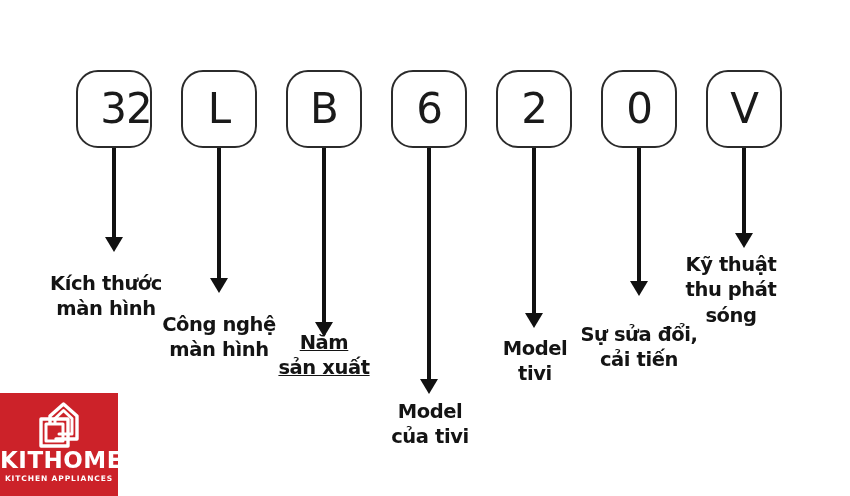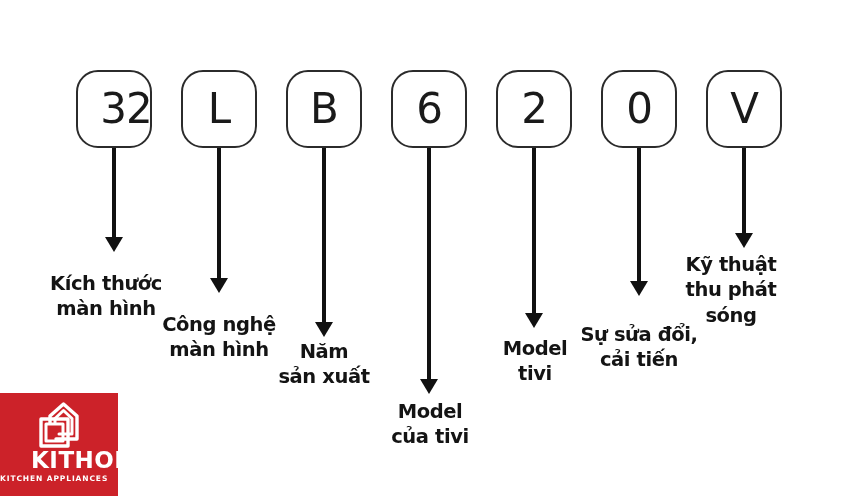--- a/index.html
+++ b/index.html
@@ -104,27 +104,27 @@
     left: 0;
     right: 0;
     top: 56px;
     text-align: center;
     color: #ffffff;
     font-family: "DejaVu Sans", sans-serif;
     font-weight: bold;
     font-size: 23px;
     letter-spacing: 0.5px;
     line-height: 1;
-    padding-left: 31px;
   }
   #logo .tagline {
     position: absolute;
     left: 0;
     right: 0;
     top: 82px;
+    text-align: center;
     color: #ffffff;
     font-family: "DejaVu Sans", sans-serif;
     font-weight: bold;
     font-size: 7.5px;
     letter-spacing: 0.9px;
     line-height: 1;
   }
 </style>
 </head>
 <body>
@@ -187,21 +187,21 @@
     <div class="shaft" style="height:87px;"></div>
     <div class="head" style="top:87px;"></div>
   </div>
 
   <div class="label" style="left:14px;  top:254px; width:184px;margin-top:17px;">Kích thước
 màn hình</div>
 
   <div class="label" style="left:128px; top:312px; width:182px;">Công nghệ
 màn hình</div>
 
-  <div class="label" style="left:258px; top:339px; width:132px;">Năm
+  <div class="label" style="left:258px; top:330px; width:132px;text-decoration:underline;">Năm
 sản xuất</div>
 
   <div class="label" style="left:364px; top:399px; width:132px;">Model
 của tivi</div>
 
   <div class="label" style="left:470px; top:336px; width:130px;">Model
 tivi</div>
 
   <div class="label" style="left:572px; top:302px; width:134px;margin-top:20px;">Sự sửa đổi,
 cải tiến</div>

